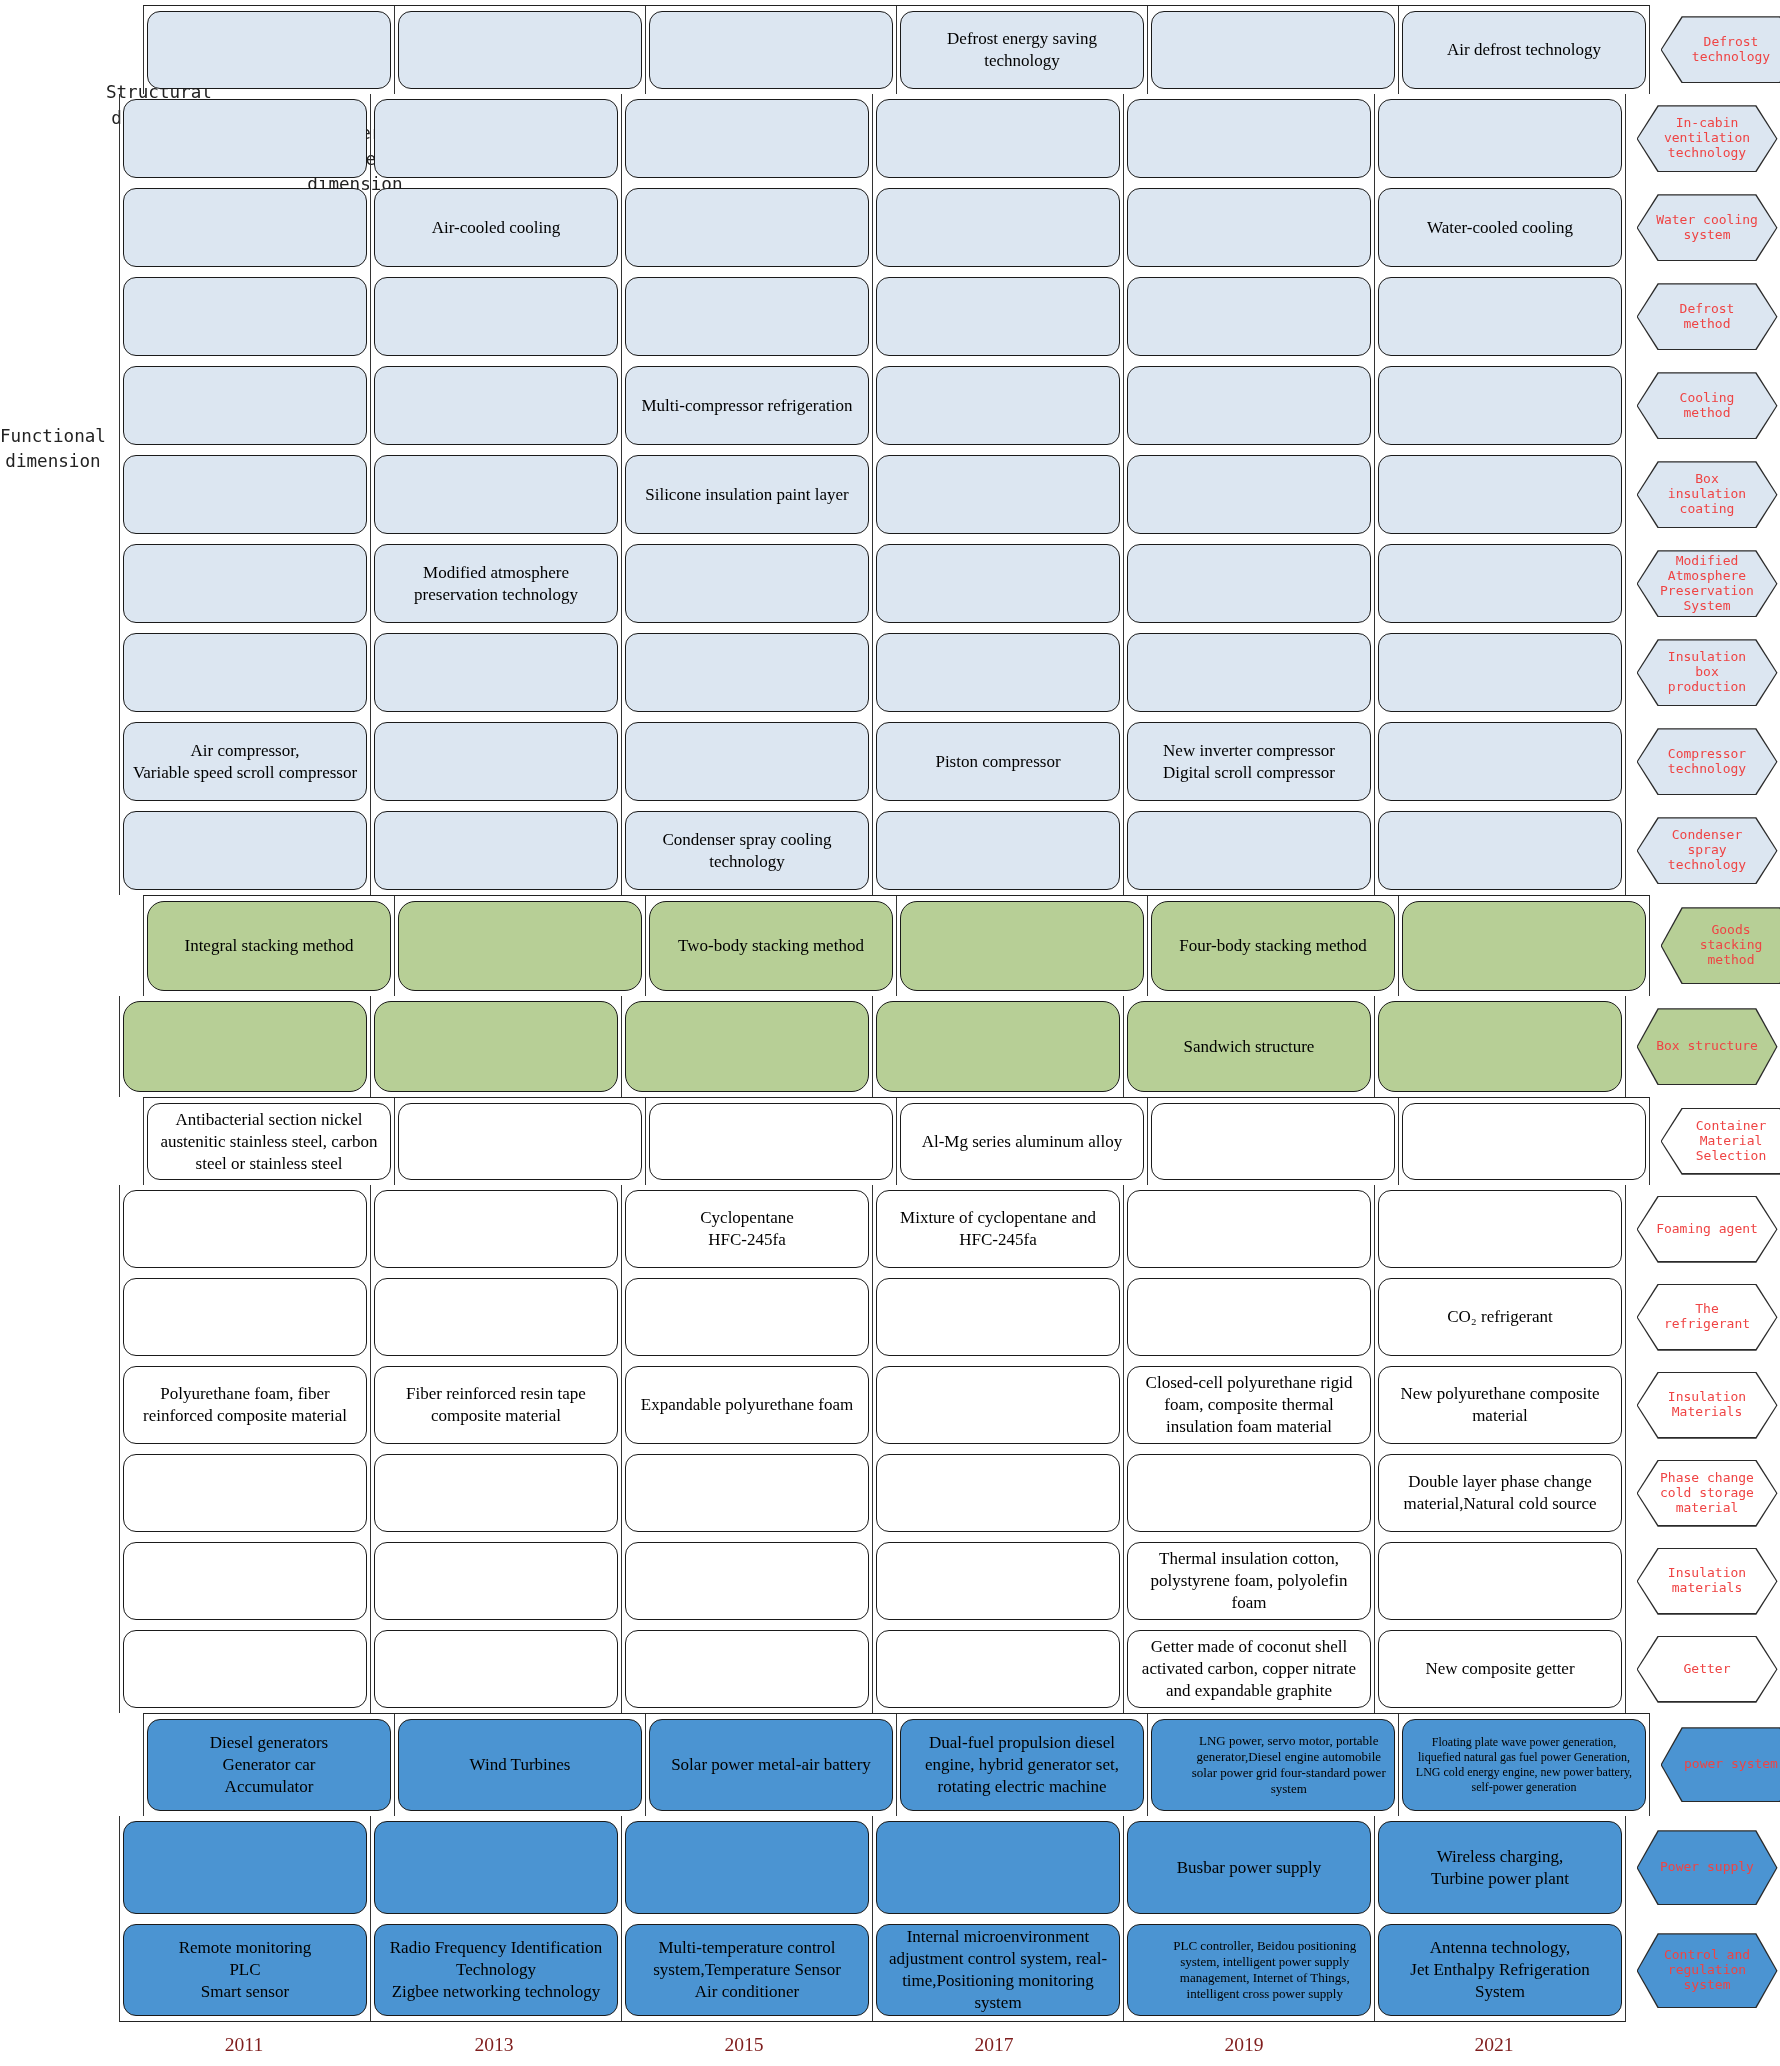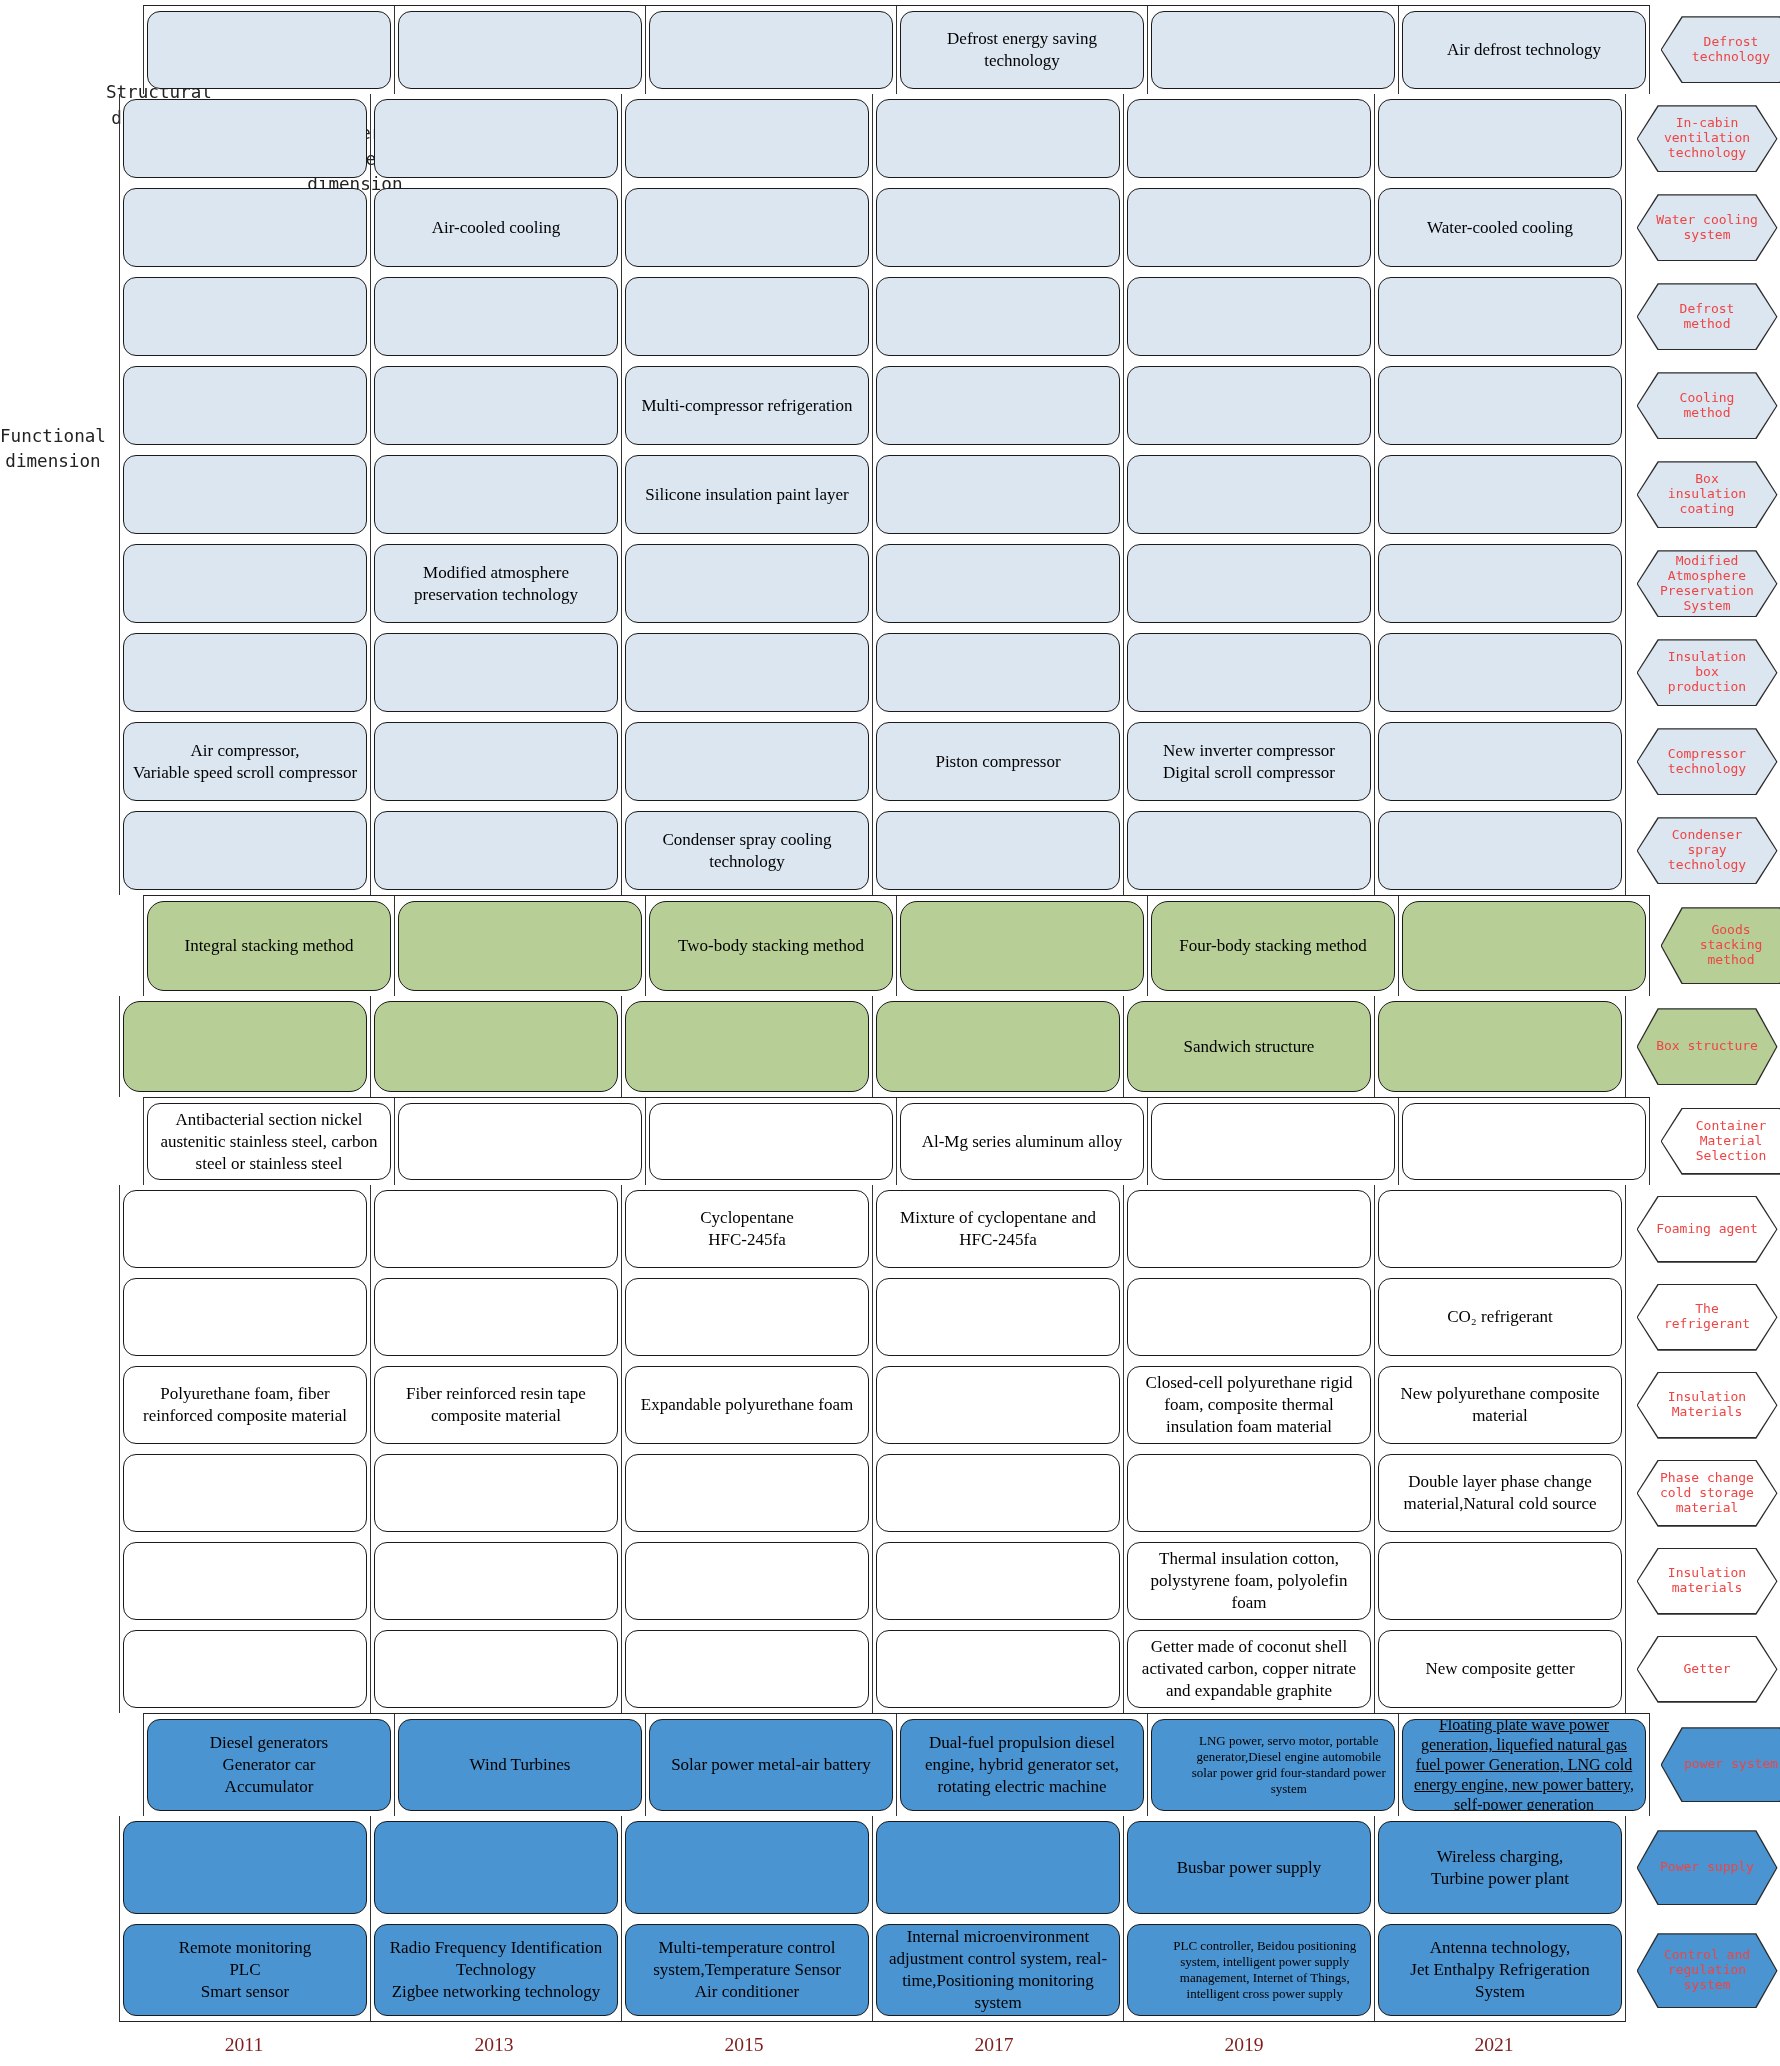--- a/index.html
+++ b/index.html
@@ -28,21 +28,21 @@
   .slot:last-child{border-right:none;}
   .cellbox{position:absolute;left:3.3px;right:3.3px;top:5.2px;bottom:5.2px;border:1.3px solid #1a1a1a;
            border-radius:13px;display:flex;align-items:center;justify-content:center;
            text-align:center;font-size:17px;line-height:1.3;padding:1.3px 6.5px;
            white-space:pre-line;overflow:hidden;}
   .sec-functional .cellbox{background:var(--c-functional);}
   .sec-structural .cellbox{background:var(--c-structural);border-radius:17px;}
   .sec-material .cellbox{background:var(--c-material);border-width:1px;}
   .sec-power .cellbox{background:var(--c-power);}
   .cellbox.small{font-size:13px;line-height:1.25;padding-left:38px;}
-  .cellbox.xsmall{font-size:16px;line-height:1.25;text-decoration:underline;}
+  .cellbox.xsmall{font-size:12px;line-height:1.25;}
   
   .hexwrap{width:162px;flex:none;display:flex;align-items:center;justify-content:center;}
   .hexshape{position:relative;width:141px;}
   .sec-functional .hexshape{height:67px;}
   .sec-structural .hexshape{height:77px;}
   .sec-material .hexshape{height:67px;}
   .sec-power .hexshape{height:75px;}
   .hex-outer{position:absolute;inset:0;background:#2a2a2a;
              clip-path:polygon(0 50%,15% 0,85% 0,100% 50%,85% 100%,15% 100%);}
   .hex-inner{position:absolute;inset:1.3px;

